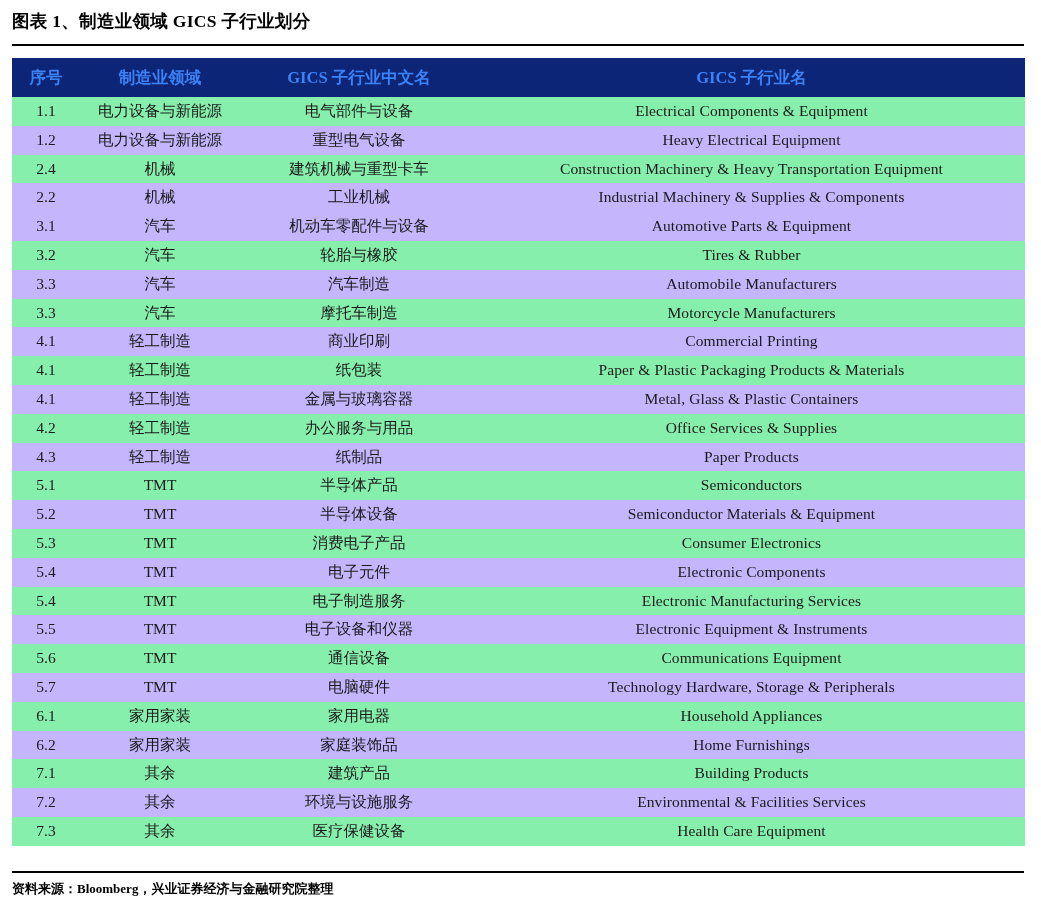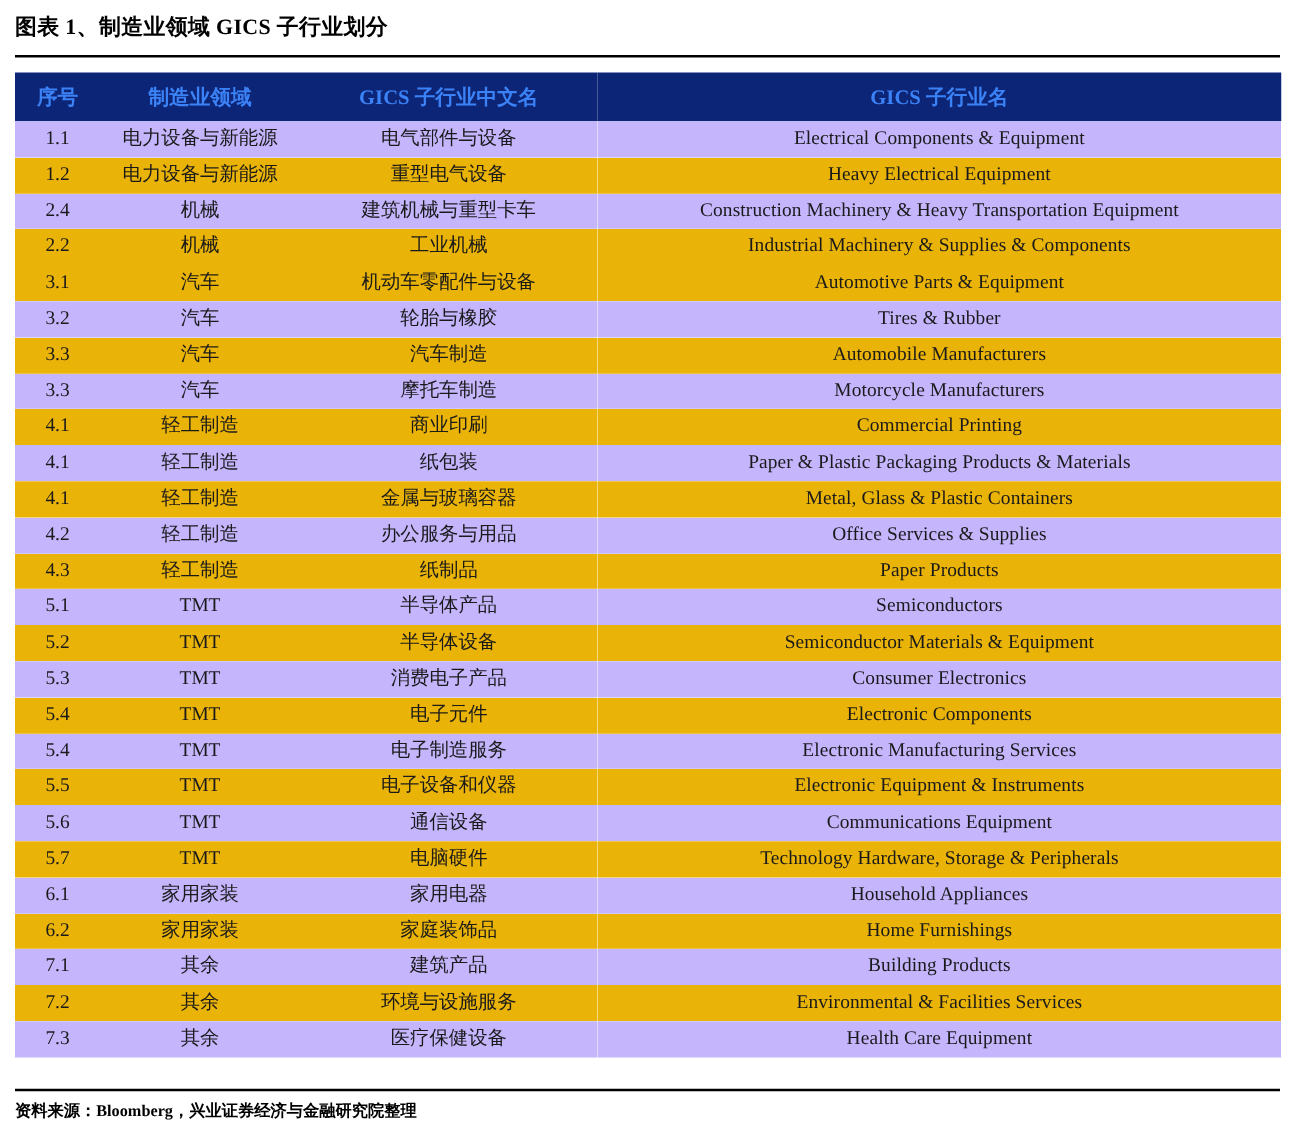--- a/index.html
+++ b/index.html
@@ -79,22 +79,22 @@
     line-height: 28.8px;
     padding: 0;
     text-align: center;
     font-family: "Liberation Serif", "DejaVu Serif", serif;
     font-size: 15.5px;
     color: #1a1a1a;
     border: none;
     white-space: nowrap;
     overflow: hidden;
   }
-  table.gics tbody tr.odd  td { background: #c4b5fd; }
-  table.gics tbody tr.even td { background: #eab308; }
+  table.gics tbody tr.odd  td { background: #86efac; }
+  table.gics tbody tr.even td { background: #c4b5fd; }
 
   td.col-no { font-size: 15px; }
   td.col-en { font-size: 15.5px; letter-spacing: 0.1px; }
 
   
   .footer-rule {
     position: absolute;
     left: 12px;
     top: 871px;
     width: 1012px;

